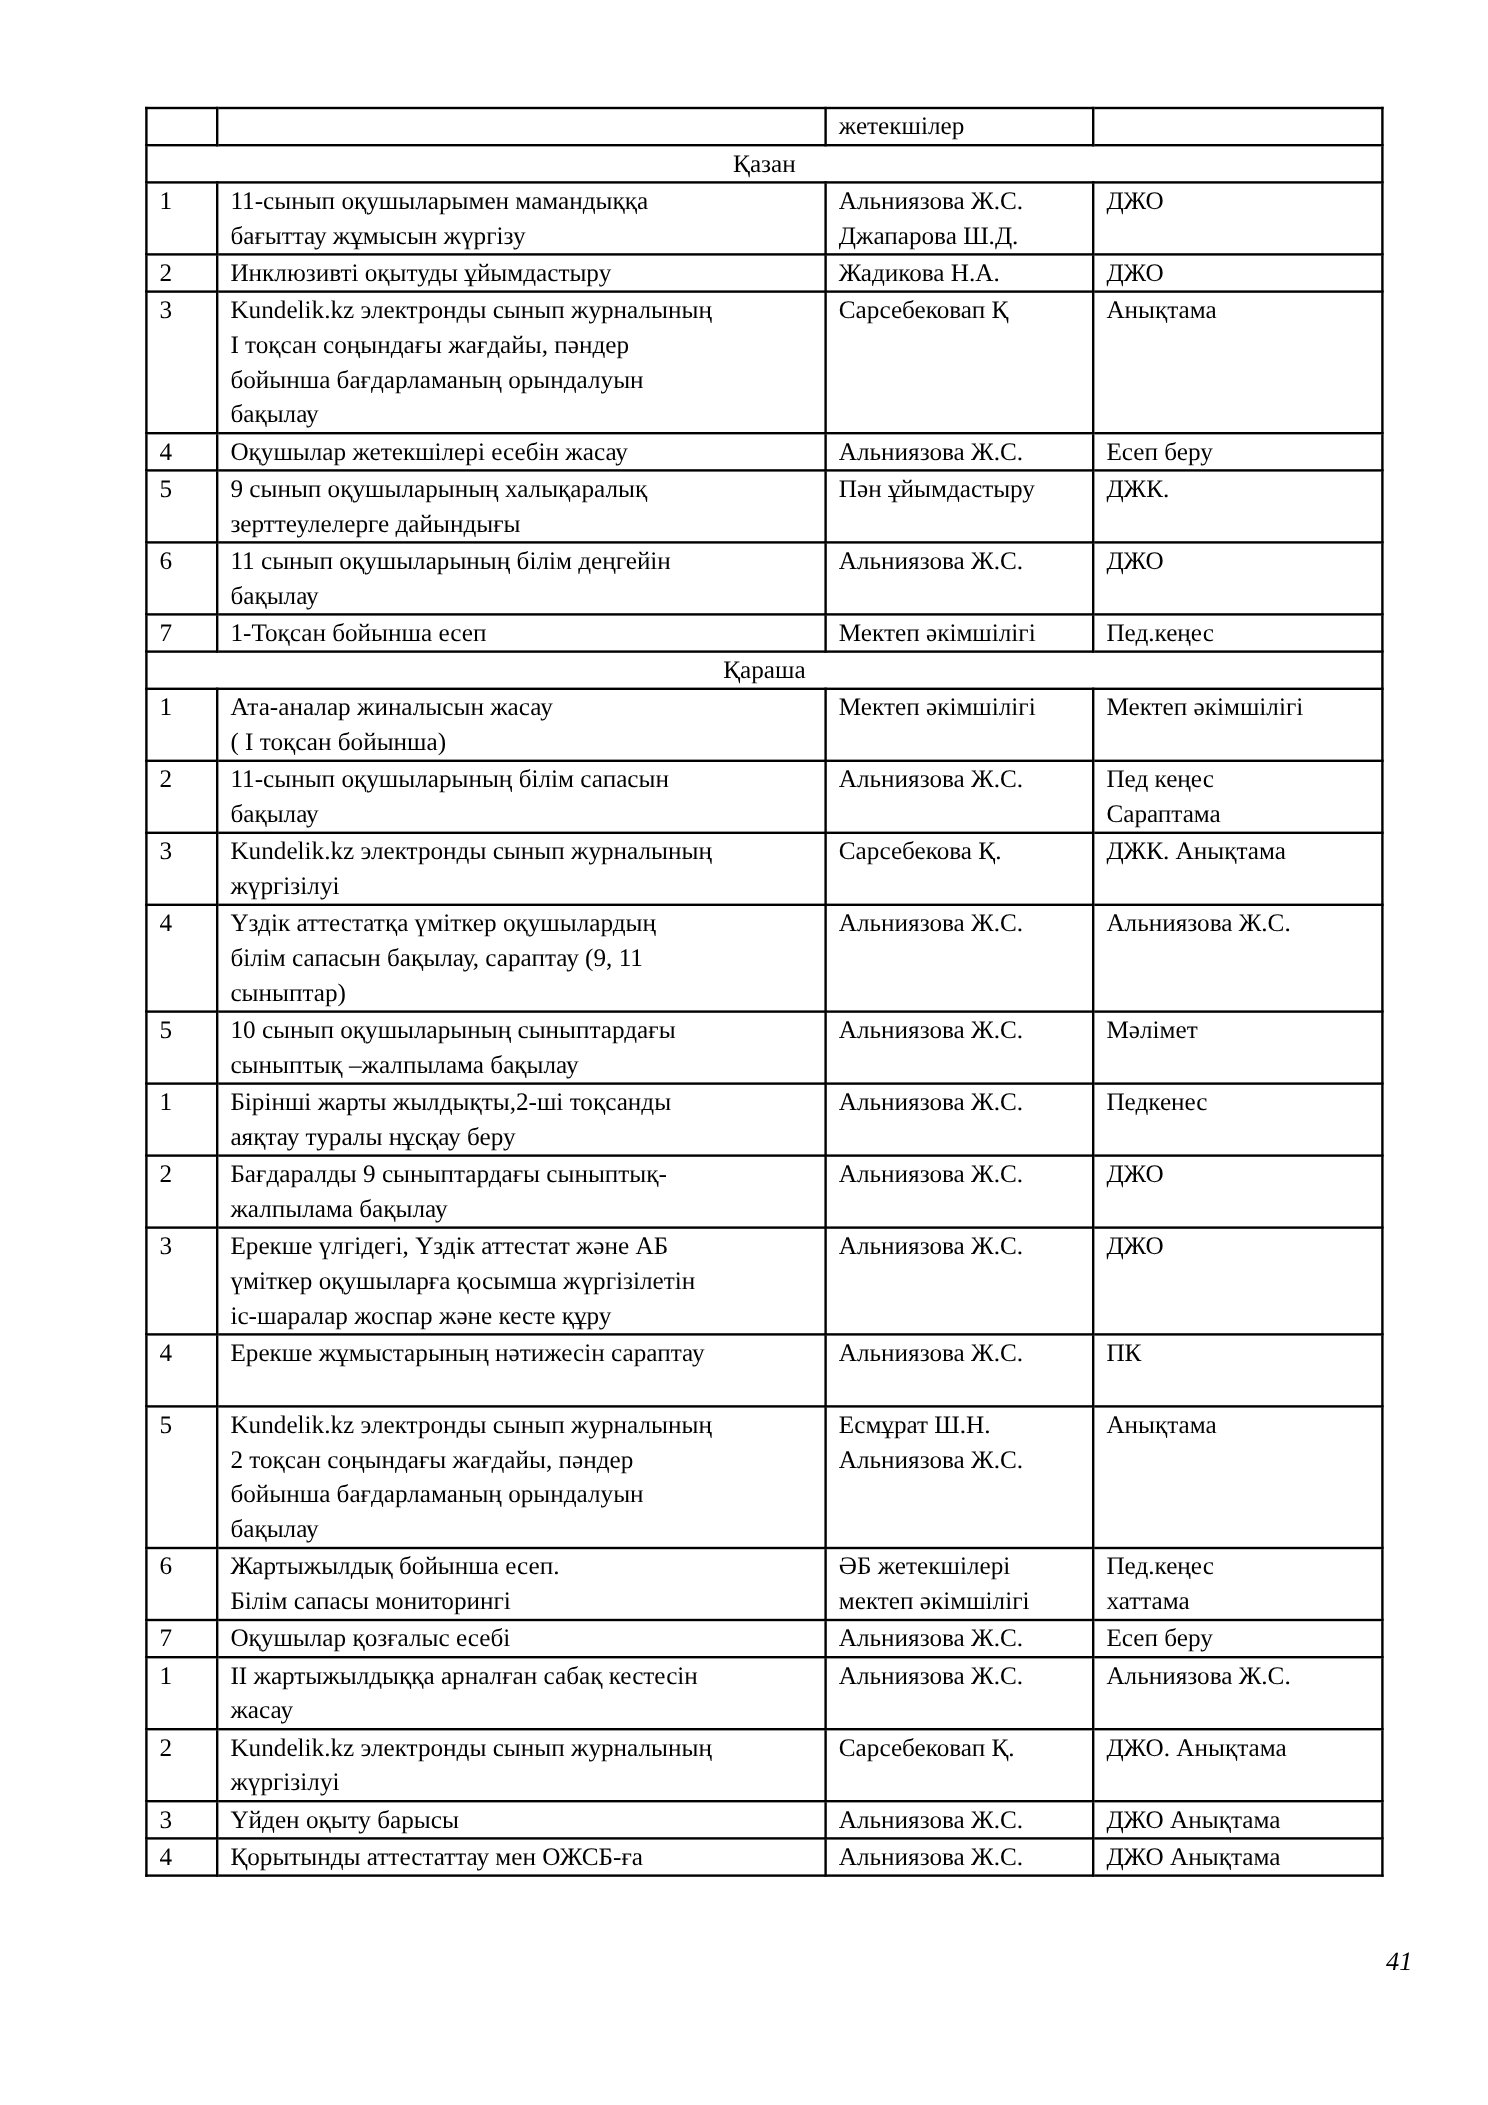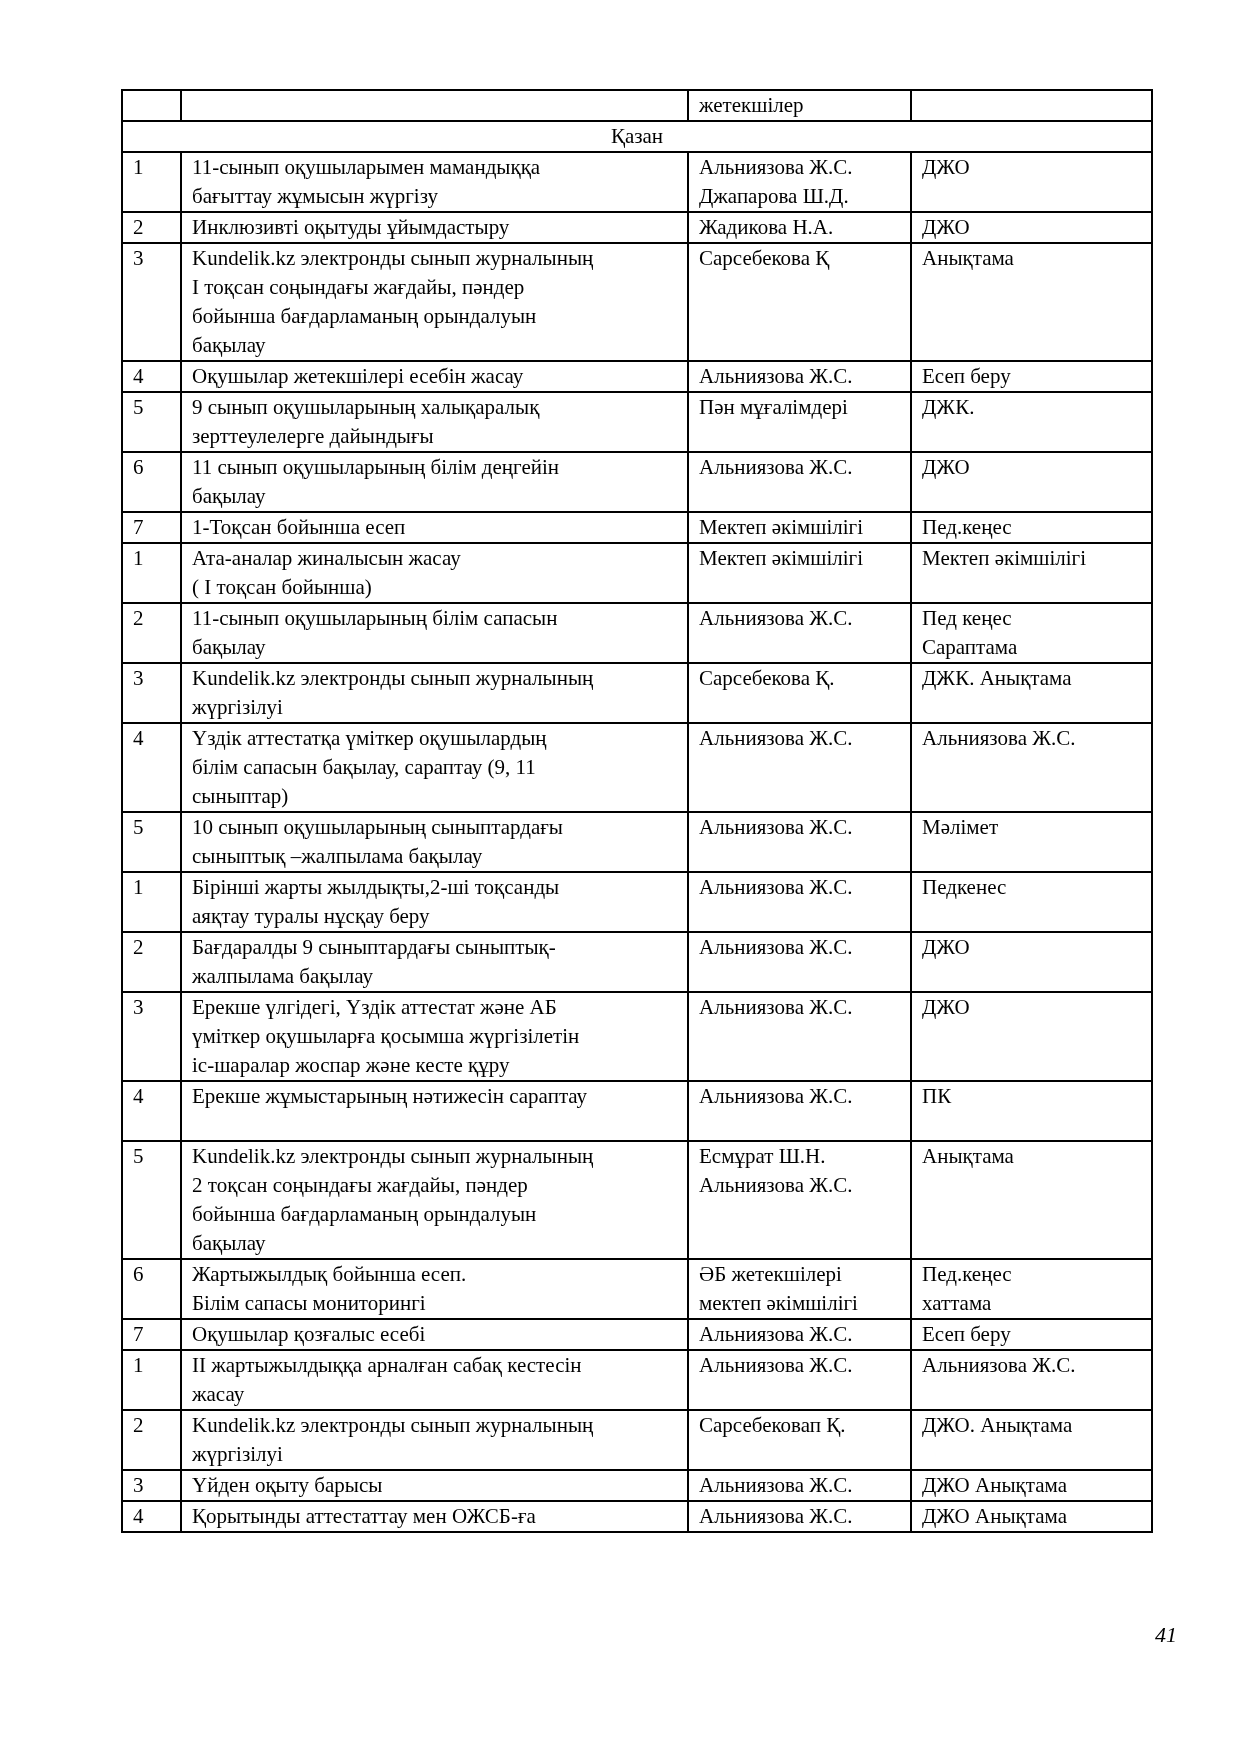--- a/index.html
+++ b/index.html
@@ -52,48 +52,51 @@
           <td>Инклюзивті оқытуды ұйымдастыру</td>
           <td>Жадикова Н.А.</td>
           <td>ДЖО</td>
         </tr>
         <tr>
           <td class="num">3</td>
           <td>Kundelik.kz электронды сынып журналының
 I тоқсан соңындағы жағдайы, пәндер
 бойынша бағдарламаның орындалуын
 бақылау</td>
-          <td>Сарсебекова Қ</td>
+          <td>Сарсебековап Қ</td>
           <td>Анықтама</td>
         </tr>
         <tr>
           <td class="num">4</td>
           <td>Оқушылар жетекшілері есебін жасау</td>
           <td>Альниязова Ж.С.</td>
           <td>Есеп беру</td>
         </tr>
         <tr>
           <td class="num">5</td>
           <td>9 сынып  оқушыларының халықаралық
 зерттеулелерге дайындығы</td>
-          <td>Пән мұғалімдері</td>
+          <td>Пән ұйымдастыру</td>
           <td>ДЖК.</td>
         </tr>
         <tr>
           <td class="num">6</td>
           <td>11 сынып оқушыларының білім деңгейін
 бақылау</td>
           <td>Альниязова Ж.С.</td>
           <td>ДЖО</td>
         </tr>
         <tr>
           <td class="num">7</td>
           <td>1-Тоқсан бойынша есеп</td>
           <td>Мектеп әкімшілігі</td>
           <td>Пед.кеңес</td>
+        </tr>
+        <tr class="section">
+          <td colspan="4">Қараша</td>
         </tr>
         <tr>
           <td class="num">1</td>
           <td>Ата-аналар жиналысын жасау
 ( I тоқсан  бойынша)</td>
           <td>Мектеп әкімшілігі</td>
           <td>Мектеп әкімшілігі</td>
         </tr>
         <tr>
           <td class="num">2</td>

